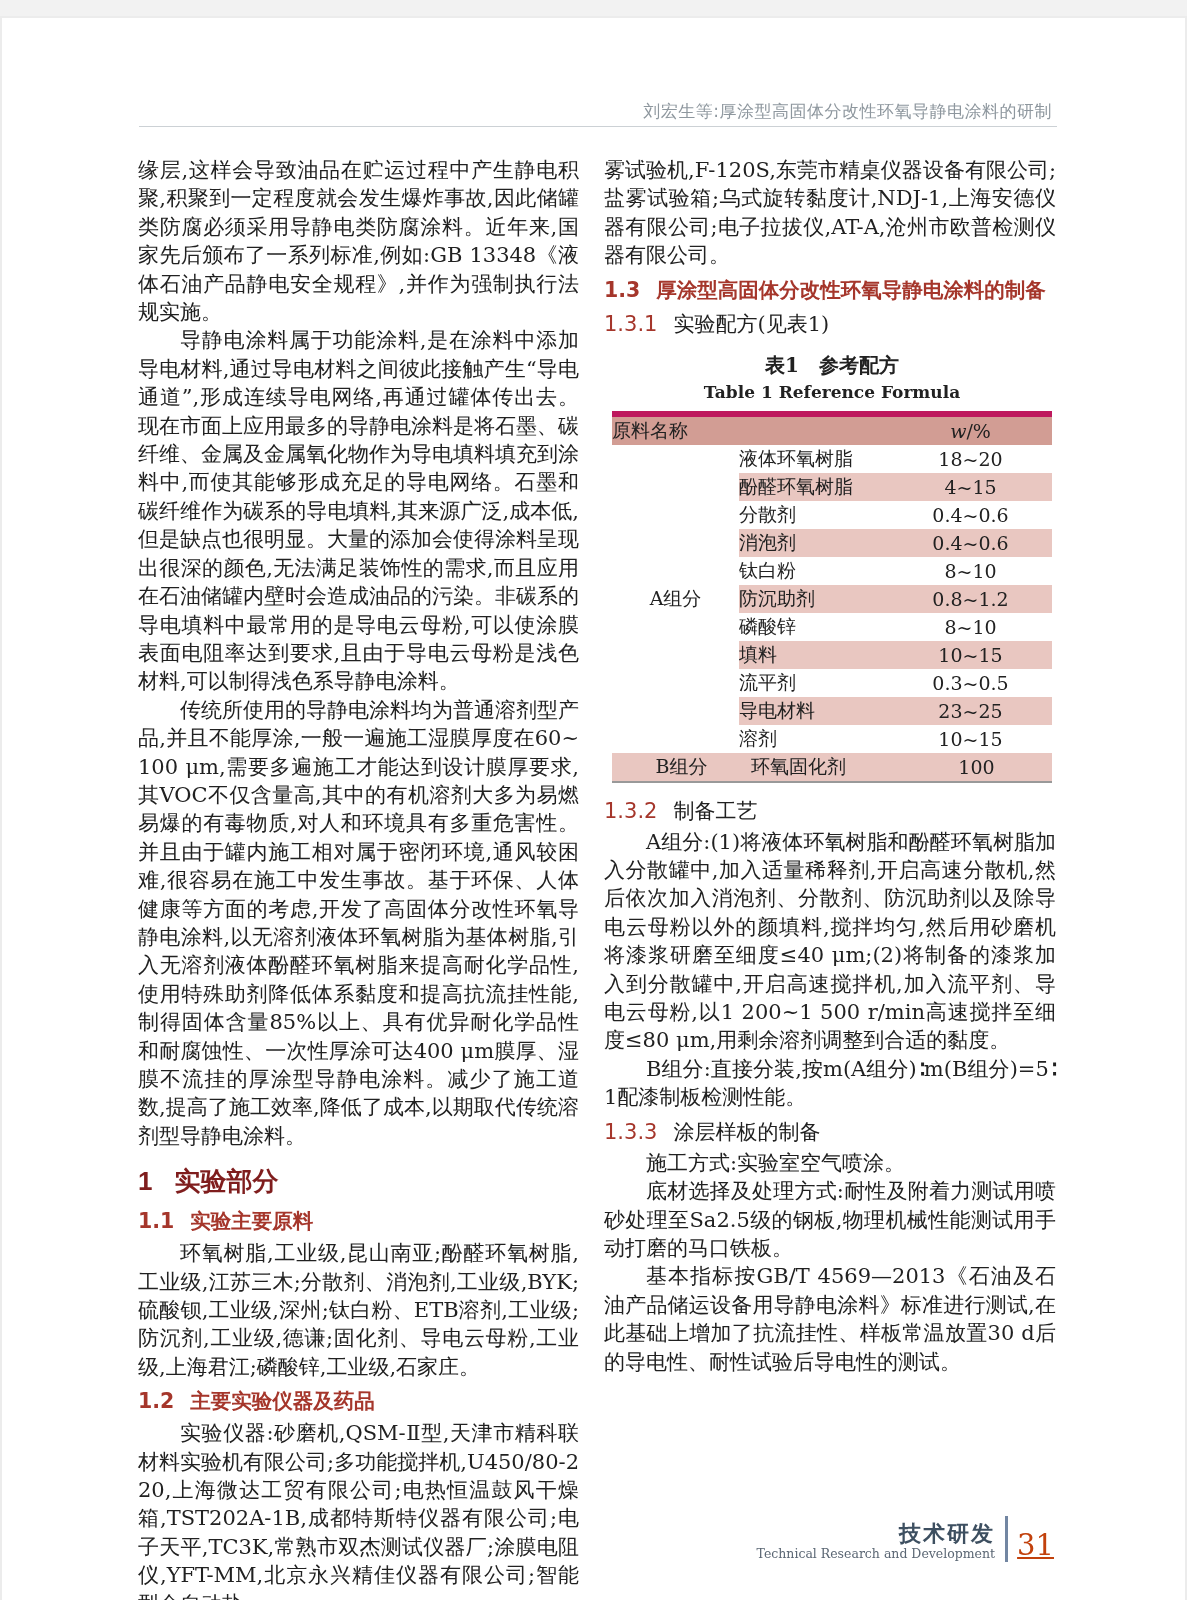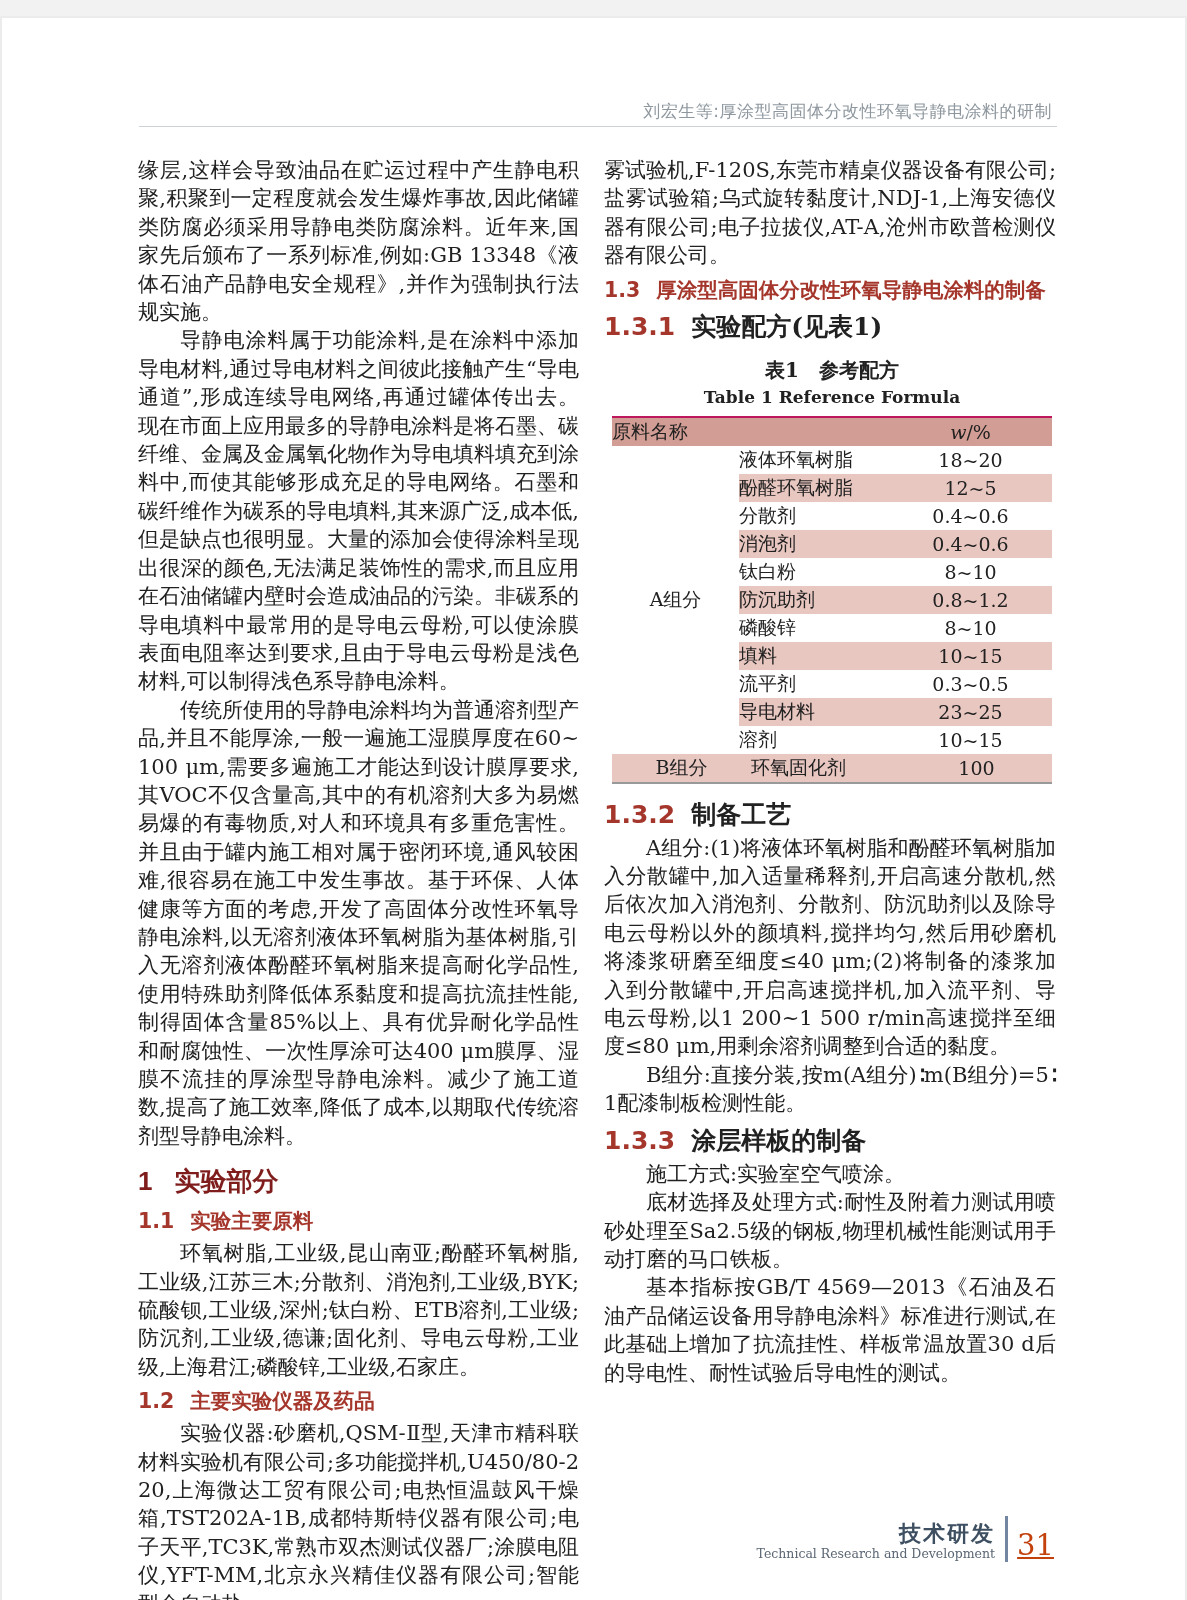--- a/index.html
+++ b/index.html
@@ -22,30 +22,30 @@
 
   p.body{font-size:21px;line-height:28.4px;text-align:justify;margin:0;word-break:break-all;}
   p.indent{text-indent:2em;}
 
   h1.sec{margin:14px 0 8px 0;font-family:Liberation Sans, sans-serif;
     color:#7f1d1d;font-size:26px;font-weight:bold;}
   h1.sec .num{margin-right:22px;}
   h2.sec{margin:6px 0 4px 0;font-family:"DejaVu Sans","Liberation Sans",sans-serif;
     color:#a5362b;font-size:20.5px;font-weight:bold;}
   h2.sec .num{margin-right:16px;}
-  h3.sub{margin:6px 0 3px 0;font-size:25px;font-weight:bold;}
+  h3.sub{margin:6px 0 3px 0;font-size:21px;font-weight:normal;}
   h3.sub .num{font-family:"DejaVu Sans","Liberation Sans",sans-serif;color:#a5362b;margin-right:16px;}
   h3.sub .ttl{color:#212121;}
 
   
   .tbl-wrap{margin:14px 0 14px 8px;width:440px;}
   .tbl-title-cn{text-align:center;font-size:20px;font-weight:bold;margin:2px 0 3px 0;}
   .tbl-title-en{text-align:center;font-size:17px;font-weight:bold;margin:0 0 9px 0;}
   table.ref{border-collapse:collapse;width:440px;table-layout:fixed;
-    border-top:2px solid #be185d;border-bottom:2px solid #999;font-size:19px;}
+    border-top:6px solid #be185d;border-bottom:2px solid #999;font-size:19px;}
   table.ref td{height:28px;padding:0;vertical-align:middle;}
   td.gcell{text-align:center;}
   td.ncell{padding-left:8px;}
   td.vcell{text-align:center;}
   td.hname{padding-left:35px;}
   td.hval{text-align:center;}
   tr.hdr td{background:#d29d94;}
   tr.pink td.ncell, tr.pink td.vcell{background:#e9c7c1;}
   tr.brow td{background:#e9c7c1;padding-left:12px;}
 
@@ -101,21 +101,21 @@
             <td class="hname" colspan="2">原料名称</td>
             <td class="hval"><i>w</i><span>/%</span></td>
           </tr>
           <tr>
             <td class="gcell" rowspan="11">A组分</td>
             <td class="ncell">液体环氧树脂</td>
             <td class="vcell">18~20</td>
           </tr>
           <tr class="pink">
             <td class="ncell">酚醛环氧树脂</td>
-            <td class="vcell">12~5</td>
+            <td class="vcell">4~15</td>
           </tr>
           <tr>
             <td class="ncell">分散剂</td>
             <td class="vcell">0.4~0.6</td>
           </tr>
           <tr class="pink">
             <td class="ncell">消泡剂</td>
             <td class="vcell">0.4~0.6</td>
           </tr>
           <tr>

